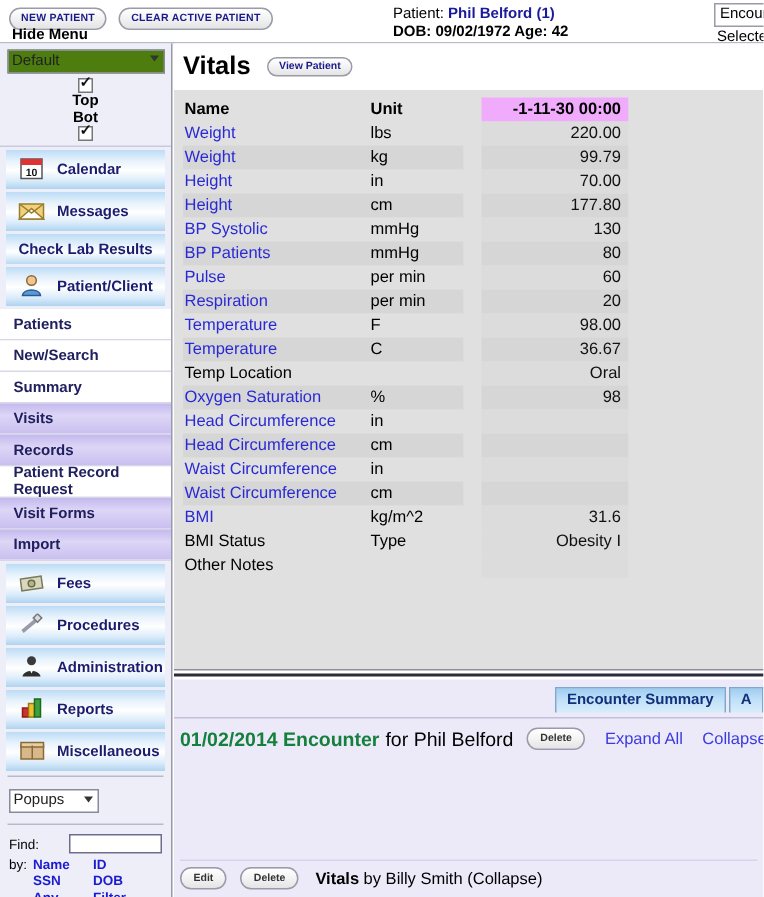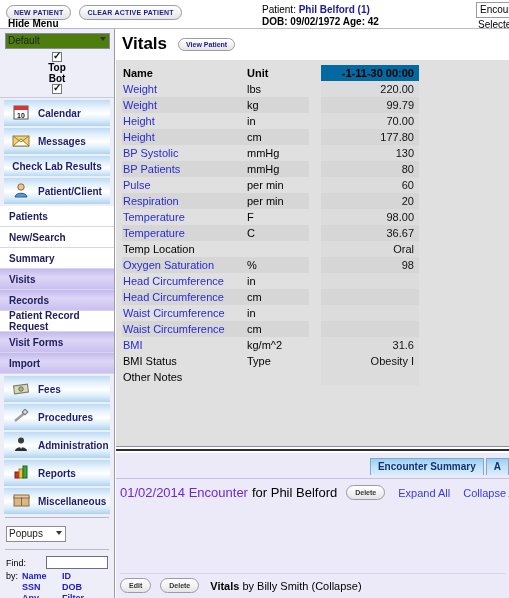--- a/index.html
+++ b/index.html
@@ -222,21 +222,21 @@
     font-weight: normal;
   }
   .c-name  { width: 125px; padding-left: 1px !important; }
   .c-unit  { width: 62px; }
   .c-spacer{ width: 12px; background: #e0e0e0 !important; }
   .c-val   { width: 98px; text-align: right; padding-right: 5px !important; }
   .c-tail  { background: #e0e0e0 !important; }
 
   .hdr-row td { font-weight: bold; color: #000; }
   .hdr-row .c-name, .hdr-row .c-unit { background: #e0e0e0; }
-  .hdr-row .c-val { background: #0369a1; margin-top: 33px; }
+  .hdr-row .c-val { background: #f0abfc; margin-top: 33px; }
 
   .row-a .c-name, .row-a .c-unit { background: #e0e0e0; }
   .row-a .c-val { background: #dcdcdc; }
   .row-b .c-name, .row-b .c-unit { background: #d6d6d6; }
   .row-b .c-val { background: #d6d6d6; }
 
   .lnk { color: #2a2ad4; cursor: pointer; }
   .plain { color: #000; }
   .val { color: #111; }
 
@@ -269,21 +269,21 @@
   .tabline {
     position: absolute; left: 0; top: 25px; width: 393px;
     height: 1px; background: #c3c0de;
   }
   .enc-line {
     position: absolute; left: 4px; top: 32px;
     display: flex; align-items: center;
     font-size: 13px;
     white-space: nowrap;
   }
-  .enc-date { font-weight: normal; color: #6d28d9; }
+  .enc-date { font-weight: bold; color: #15803d; }
   .enc-for { color: #000; margin-left: 4px; }
   .sm-btn {
     border: 1px solid #9a9aa8; border-radius: 9px;
     background: linear-gradient(to bottom, #ffffff 0%, #f2f2f2 55%, #e4e4e4 100%);
     font-size: 7px; font-weight: bold; color: #333;
     padding: 3px 8px; margin-left: 9px; cursor: pointer;
   }
   .enc-link {
     color: #3a3ae0; font-size: 11px; margin-left: 13px; cursor: pointer;
     text-decoration: none;

